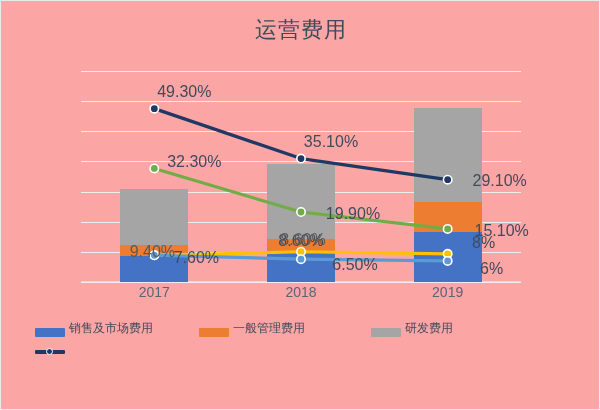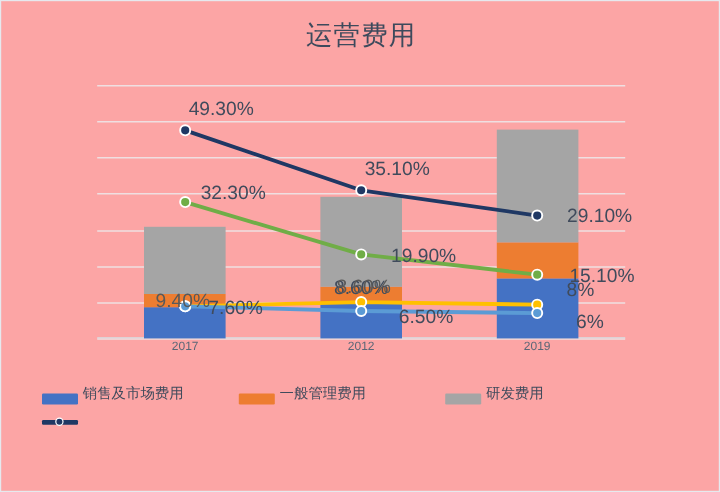--- a/index.html
+++ b/index.html
@@ -39,21 +39,21 @@
   .axis-line-bottom{
     position:absolute;left:0;bottom:0;width:100%;
     height:1px;background:#d8dce2;
   }
   .tick-wrap{position:absolute;left:80px;top:70px;width:440px;height:211px;}
   .xtick{
     position:absolute;
     top:213px;
     width:120px;
     text-align:center;
-    font-size:10px;
+    font-size:14px;
     color:#5a6676;
     transform:translateX(-50%);
   }
   
   .bar-group{position:absolute;bottom:0;width:68px;}
   .seg{position:absolute;width:100%;left:0;}
   .seg-sales{background:#4472c4;}
   .seg-admin{background:#ed7d31;}
   .seg-rnd{background:#a5a5a5;}
   
@@ -174,21 +174,21 @@
         <div class="dlabel" style="left: 418.667px; top: 109.665px; color: rgb(64, 75, 92);">29.10%</div>
         <div class="dlabel" style="left: 71.3333px; top: 138.657px; color: rgb(89, 89, 89); margin-top: 42px;">9.40%</div>
         <div class="dlabel" style="left: 222px; top: 168.757px; color: rgb(89, 89, 89);">8.60%</div>
       </div>
   </div>
 
   <div class="tick-wrap" id="ticks-left"></div>
   <div class="tick-wrap" id="ticks-right"></div>
   <div class="tick-wrap" id="ticks-x">
       <div class="xtick" style="left: 73.3333px;">2017</div>
-      <div class="xtick" style="left: 220px;">2012</div>
+      <div class="xtick" style="left: 220px;">2018</div>
       <div class="xtick" style="left: 366.667px;">2019</div>
     </div>
 
   <div id="legend">
       <div class="legend-row">
         <div class="legend-item" style="margin-left: 0px;">
           <span class="lg-swatch-bar" style="background: rgb(68, 114, 196);"></span>
           <span>销售及市场费用</span>
         </div>
         <div class="legend-item" style="margin-left: 46px;">

